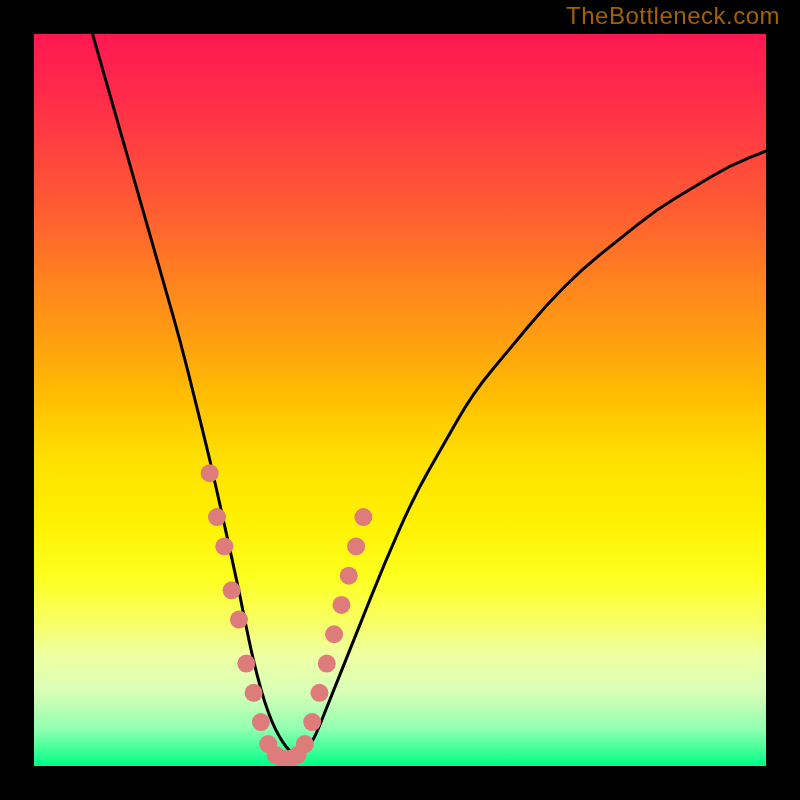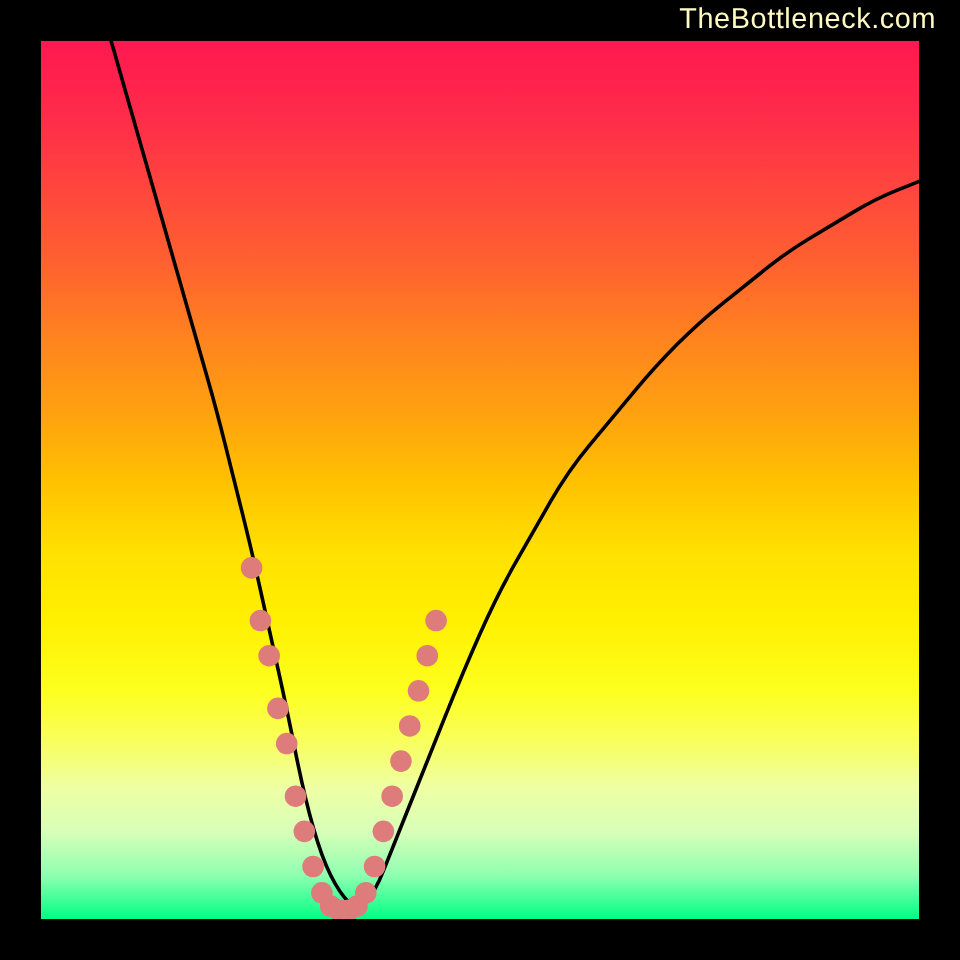--- a/index.html
+++ b/index.html
@@ -49,21 +49,21 @@
   .curve-svg {
     position: absolute;
     inset: 0;
     width: 100%;
     height: 100%;
   }
   .watermark {
     position: absolute;
     top: 2px;
     right: 20px;
-    color: #fef9c3;
+    color: #a16207;
     font-size: 24px;
     font-weight: 500;
     letter-spacing: 0.5px;
   }
 </style>
 </head>
 <body>
 
 <div class="chart-container">
 

